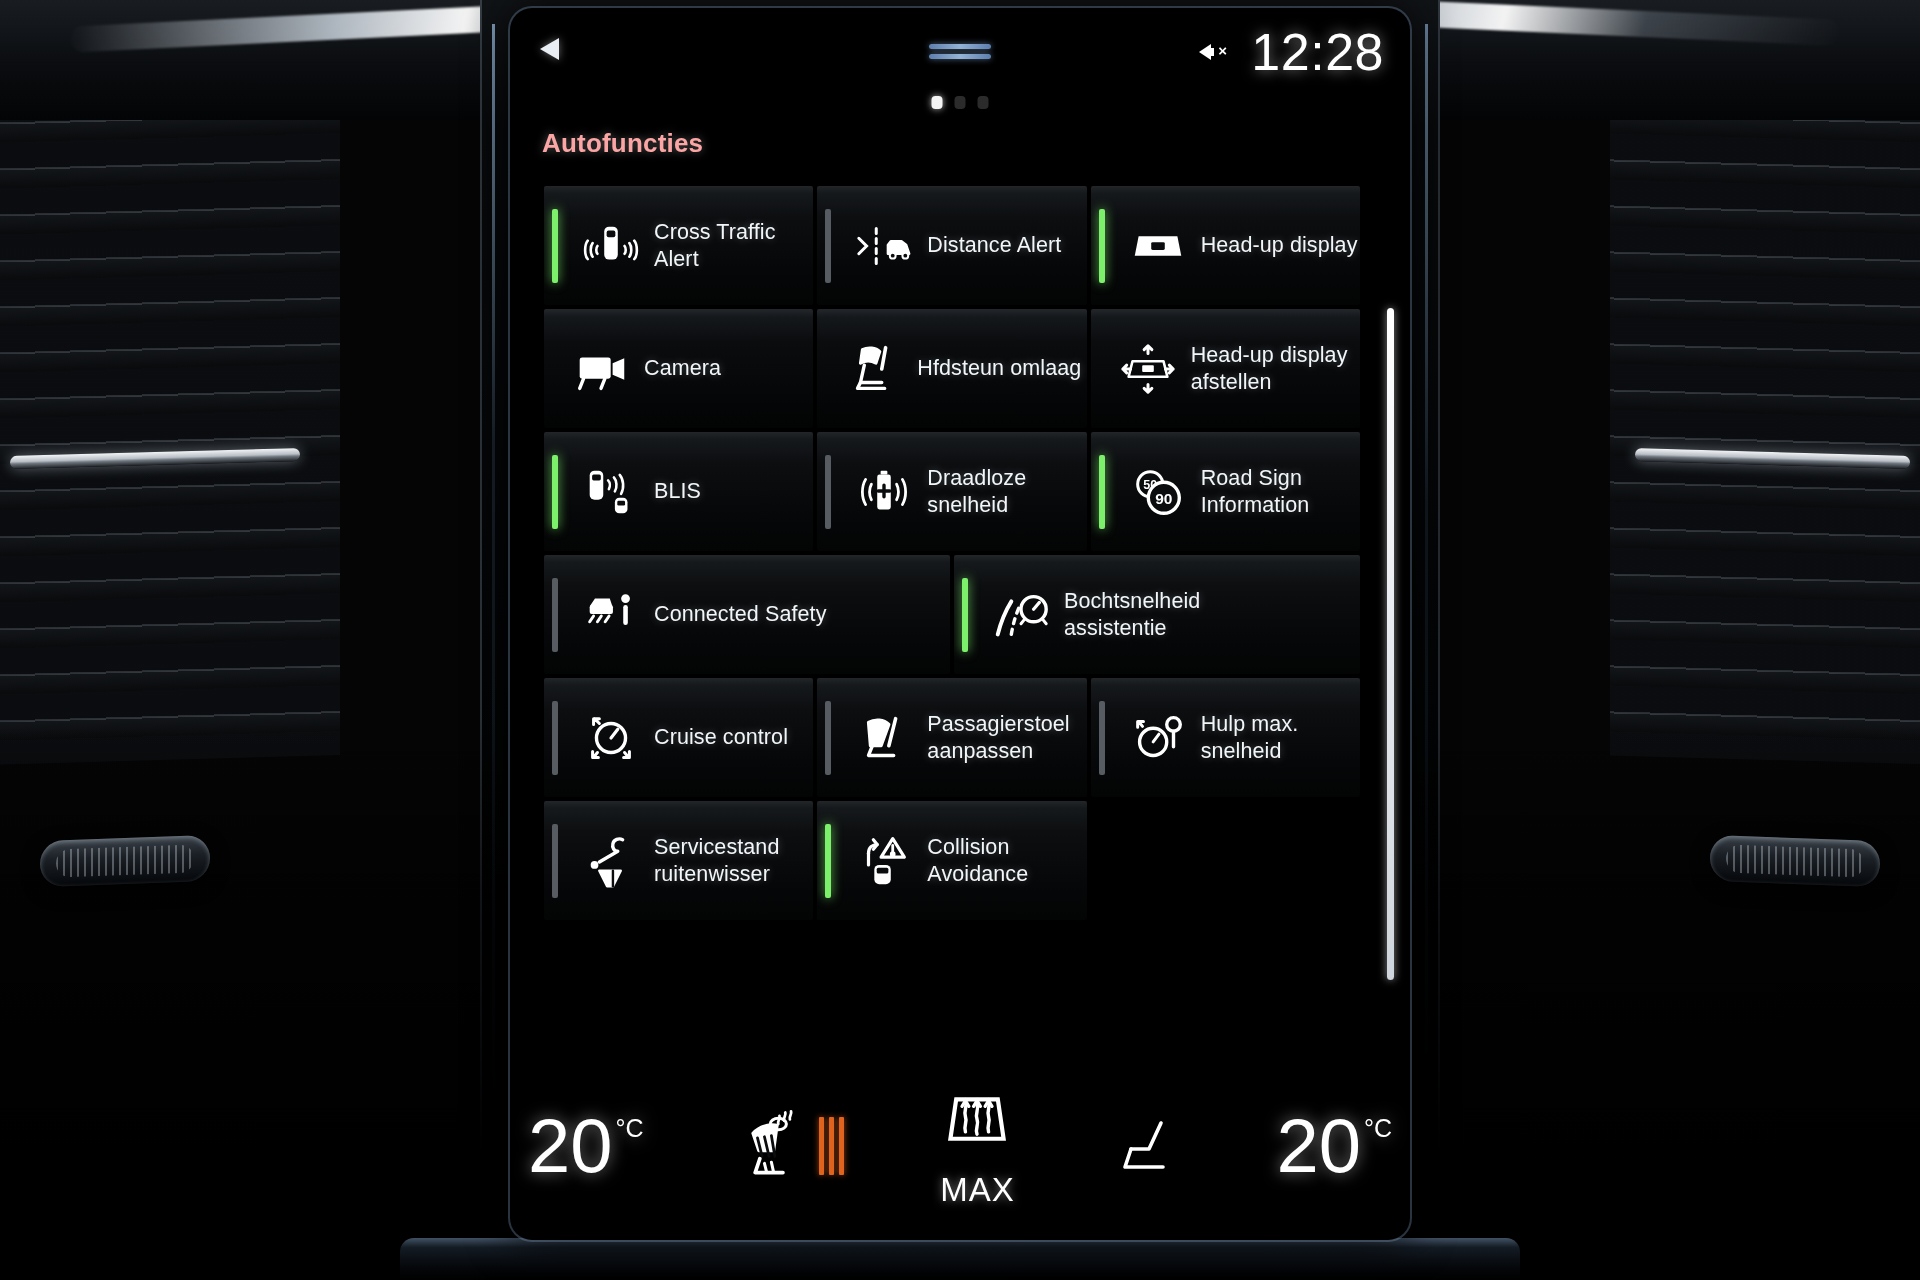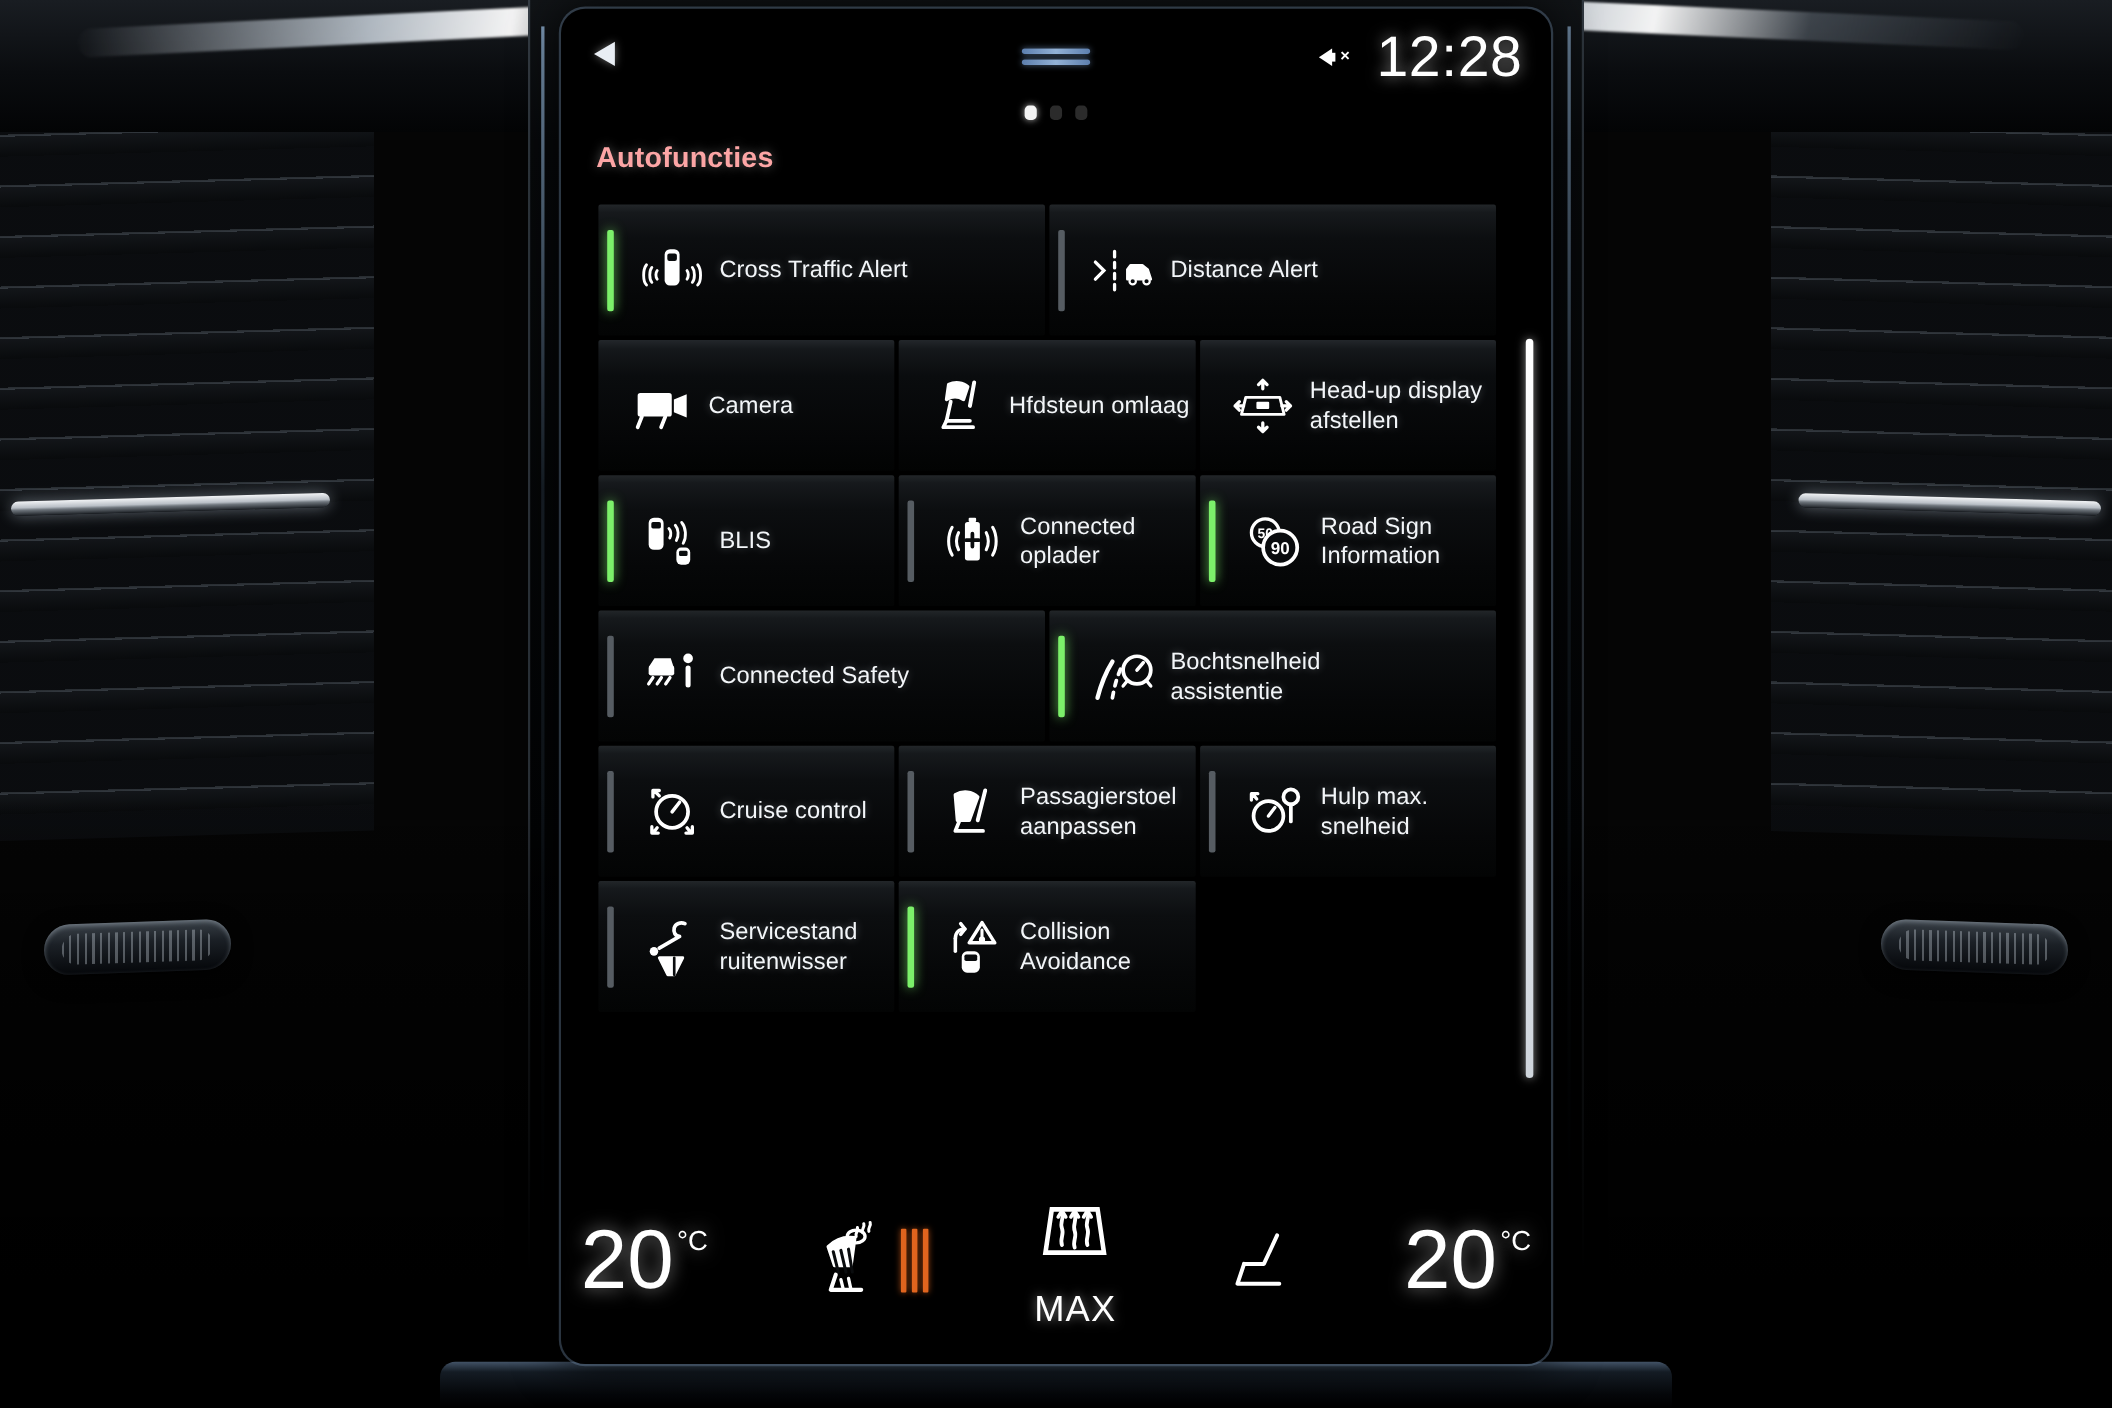--- a/index.html
+++ b/index.html
@@ -319,20 +319,30 @@
               <path d="M6 24l8 8-8 8"></path>
               <path d="M24 14v36" stroke-dasharray="5 5"></path>
               <path d="M36 40h22l-3-9-5-4H39l-3 4z" fill="#fff" stroke="#fff" stroke-width="2.4" stroke-linejoin="round"></path>
               <circle cx="41" cy="42" r="3" fill="#0a0c0e" stroke="#fff" stroke-width="2"></circle>
               <circle cx="54" cy="42" r="3" fill="#0a0c0e" stroke="#fff" stroke-width="2"></circle>
             </svg>
           </span>
           <span class="lbl">Distance Alert</span>
         </div>
 
+        <div class="tile">
+          <span class="ind on"></span>
+          <span class="ic">
+            <svg viewBox="0 0 64 64">
+              <path d="M12 22h40l4 20H8z" fill="#fff"></path>
+              <rect x="25" y="28" width="14" height="8" rx="1.5" fill="#0a0c0e"></rect>
+            </svg>
+          </span>
+          <span class="lbl">Head-up display</span>
+        </div>
       </div>
 
       <div class="row">
 
         <div class="tile plain noind">
           <span class="ic">
             <svg viewBox="0 0 64 64">
               <rect x="10" y="20" width="32" height="22" rx="2.5" fill="#fff"></rect>
               <path d="M44 26l12-5v22l-12-5z" fill="#fff"></path>
               <path d="M14 42l-4 10M36 42l-4 10" stroke="#fff" stroke-width="3.4" stroke-linecap="round"></path>
@@ -388,21 +398,21 @@
           <span class="ind off"></span>
           <span class="ic">
             <svg viewBox="0 0 64 64" fill="none" stroke="#fff" stroke-width="2.8" stroke-linecap="round">
               <rect x="25" y="14" width="14" height="36" rx="2.5" fill="#fff" stroke="none"></rect>
               <rect x="28.5" y="10" width="7" height="4" rx="1" fill="#fff" stroke="none"></rect>
               <path d="M32 25v12M26 31h12" stroke="#0a0c0e" stroke-width="3.4"></path>
               <path d="M19 24c-2.6 4.6-2.6 11.4 0 16M13 19c-4.4 7.6-4.4 18.4 0 26"></path>
               <path d="M45 24c2.6 4.6 2.6 11.4 0 16M51 19c4.4 7.6 4.4 18.4 0 26"></path>
             </svg>
           </span>
-          <span class="lbl">Connected oplader</span>
+          <span class="lbl">Draadloze snelheid</span>
         </div>
 
         <div class="tile">
           <span class="ind on"></span>
           <span class="ic">
             <svg viewBox="0 0 64 64">
               <circle cx="24" cy="24" r="13" fill="none" stroke="#fff" stroke-width="3"></circle>
               <text x="24" y="29" font-family="Liberation Sans, sans-serif" font-size="13" font-weight="700" fill="#fff" text-anchor="middle">50</text>
               <circle cx="38" cy="38" r="16" fill="#0a0c0e" stroke="#fff" stroke-width="3.4"></circle>
               <text x="38" y="44" font-family="Liberation Sans, sans-serif" font-size="16" font-weight="700" fill="#fff" text-anchor="middle">90</text>

